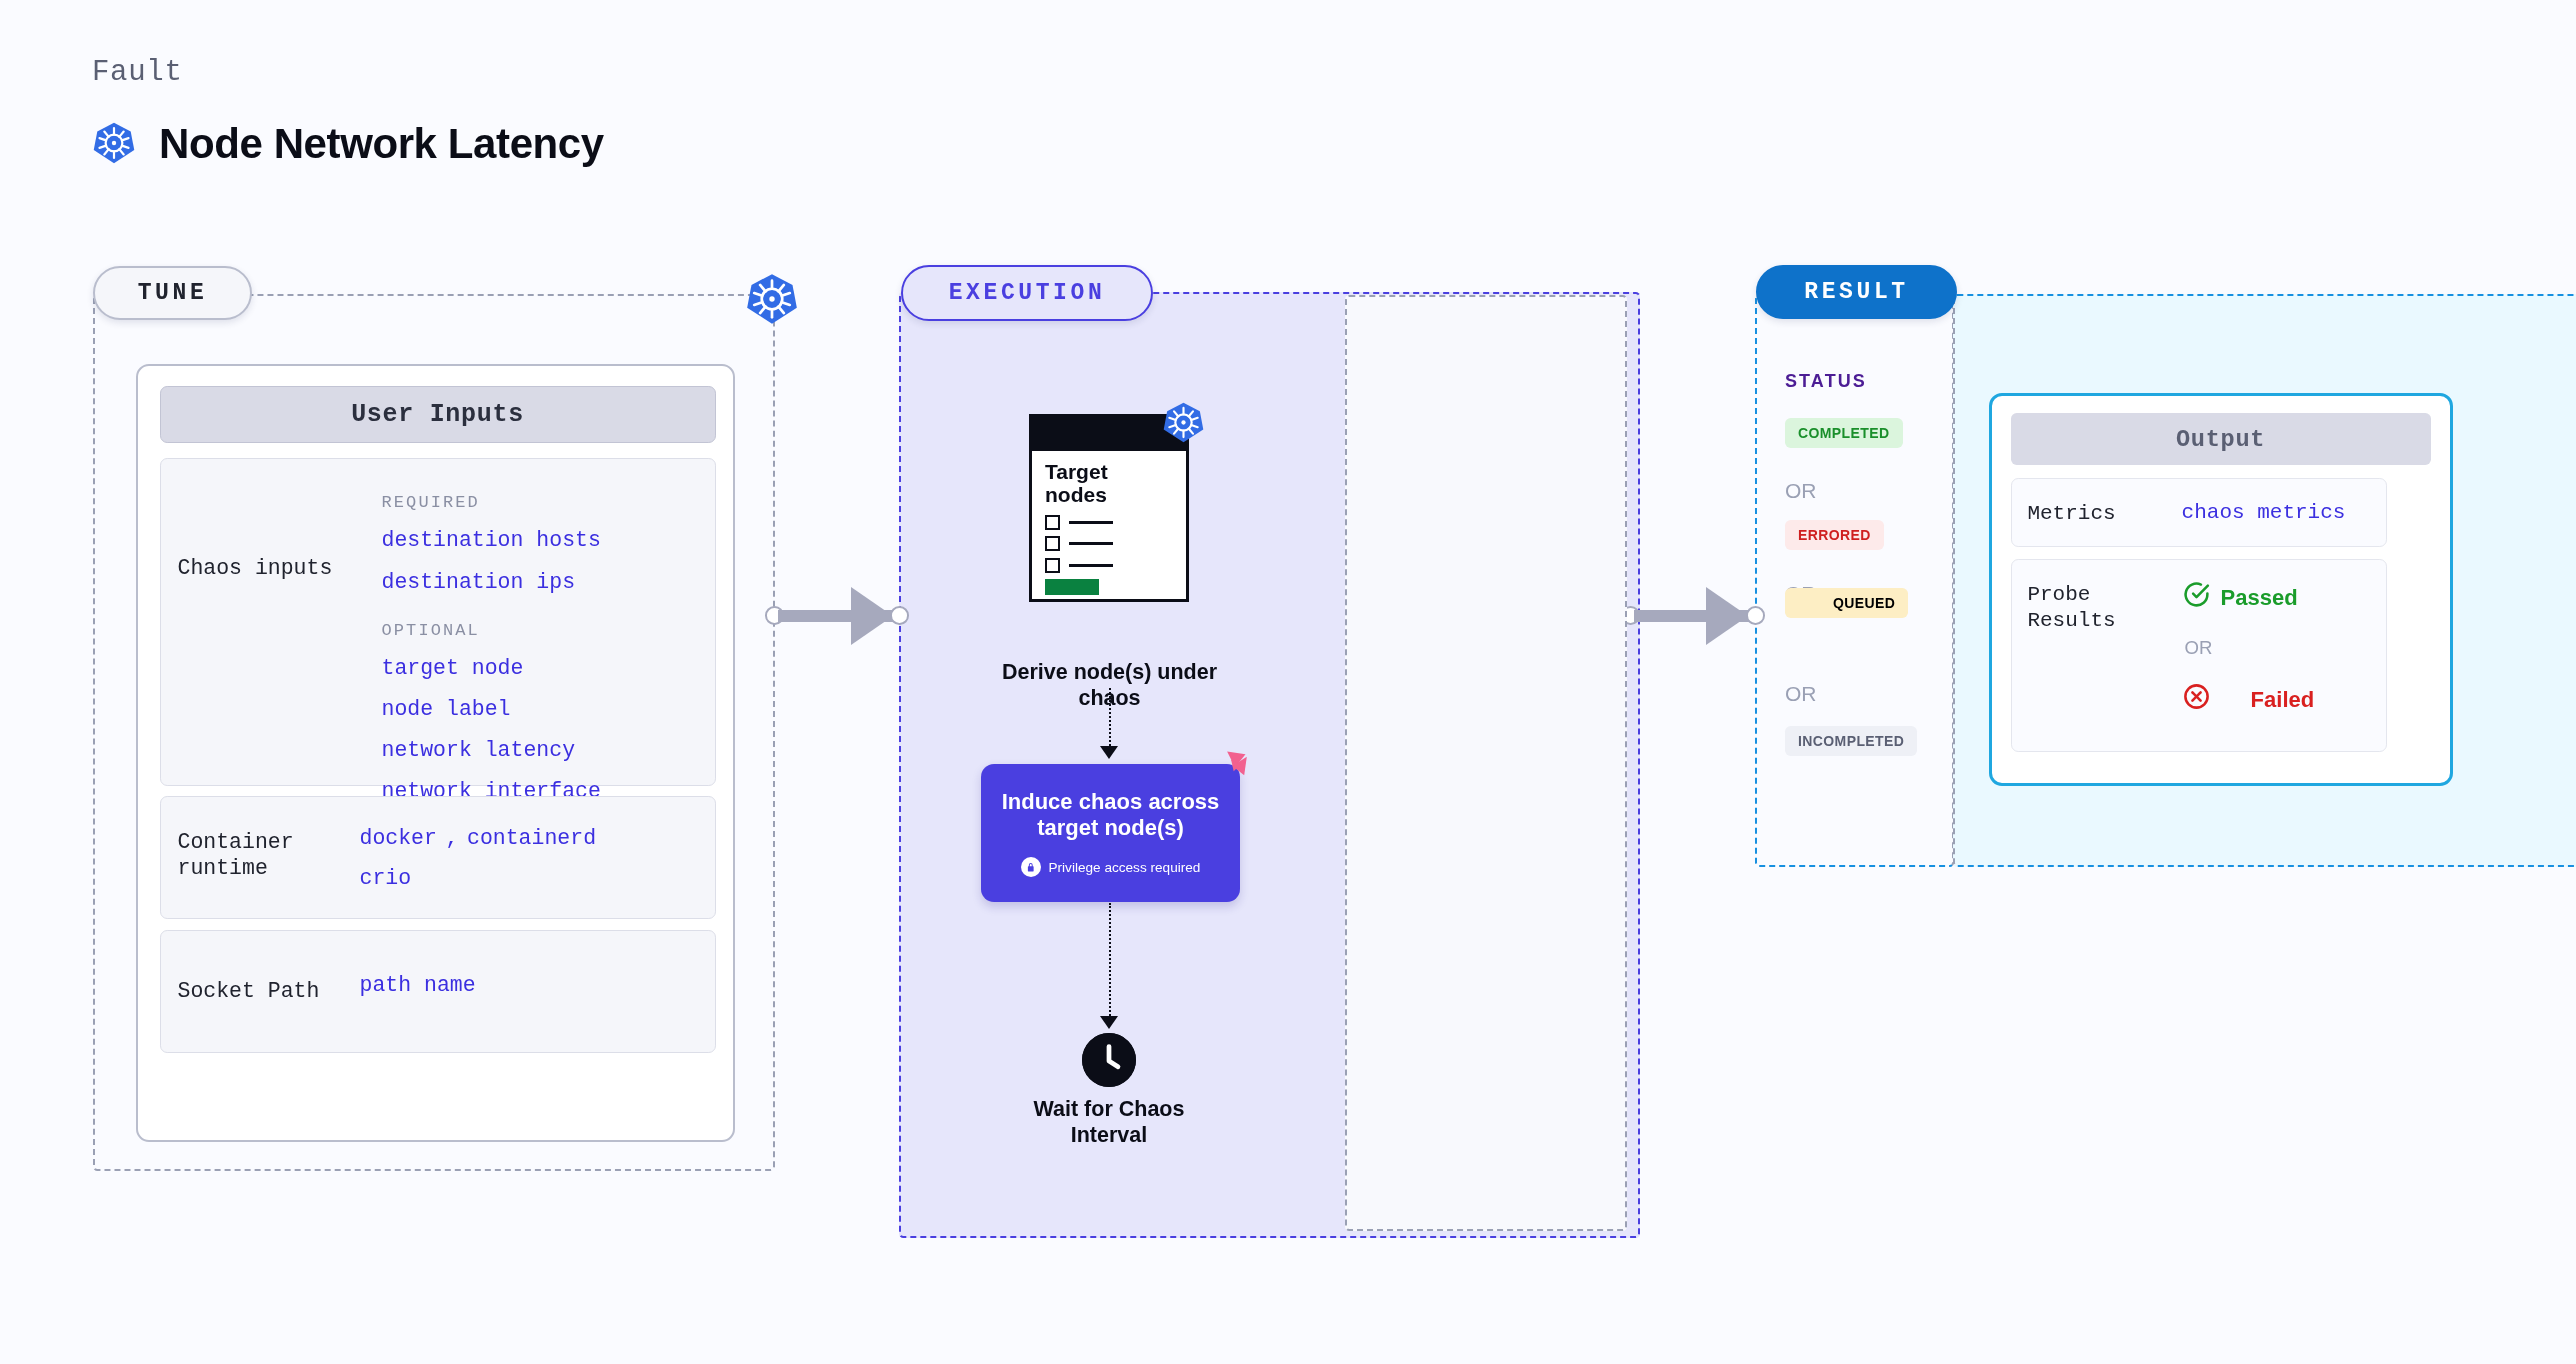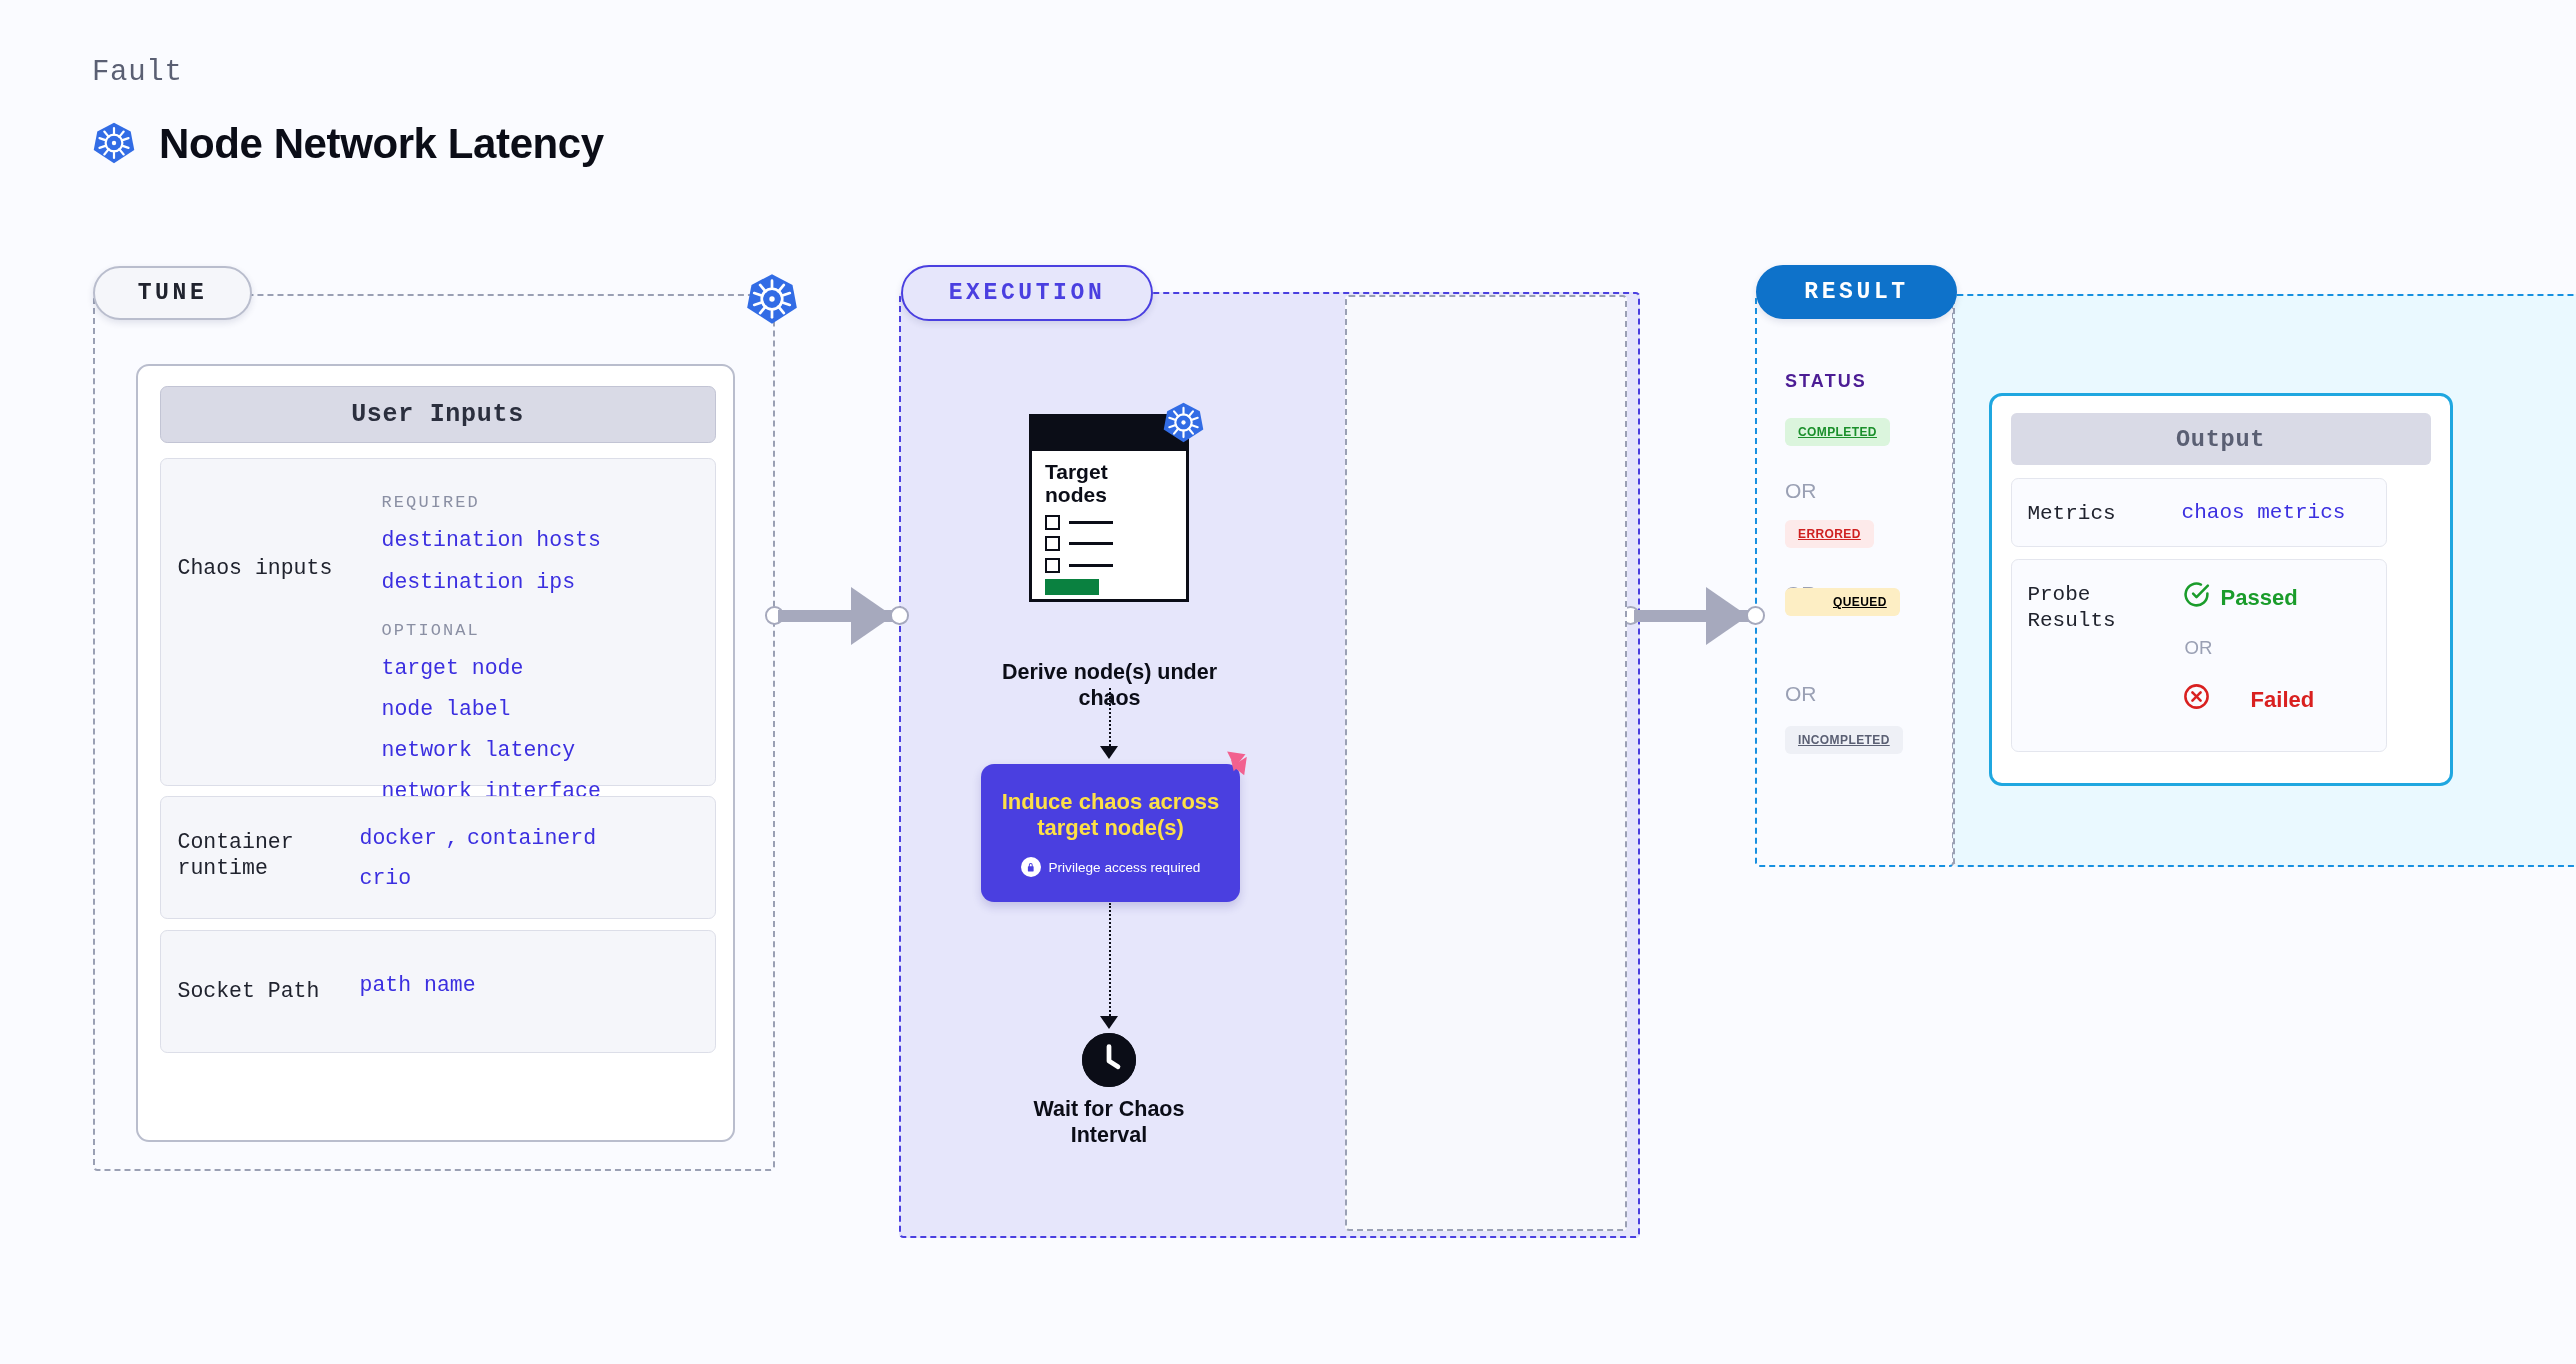--- a/index.html
+++ b/index.html
@@ -172,21 +172,21 @@
 
   .chaos-box {
     position: absolute; left: 981px; top: 764px;
     width: 259px; height: 138px;
     background: #4a3fe0; border-radius: 13px;
     display: flex; flex-direction: column; align-items: center;
     justify-content: center; gap: 15.8px;
     box-shadow: 0 4.3px 10px rgba(40,30,140,.18);
   }
   .chaos-title {
-    color: #fde047; font-size: 22px; font-weight: bold;
+    color: #ffffff; font-size: 22px; font-weight: bold;
     text-align: center; line-height: 1.2;
   }
   .chaos-note {
     display: flex; align-items: center; gap: 7.9px;
     color: #ffffff; font-size: 13.6px;
   }
   .lock-badge {
     width: 20px; height: 20px; border-radius: 50%;
     background: #ffffff; display: flex; align-items: center; justify-content: center;
   }
@@ -220,21 +220,21 @@
   }
 
   
   .status-title {
     position: absolute; left: 1785px; top: 371px;
     font-size: 18px; font-weight: bold; color: #4c1d95; letter-spacing: 2.1px;
   }
   .badge {
     position: absolute; left: 1785px;
     border-radius: 5.7px; padding: 7.2px 13px;
-    font-size: 12px; font-weight: bold; letter-spacing: 0.4px; text-decoration: underline;
+    font-size: 14px; font-weight: bold; letter-spacing: 0.4px;
   }
   .b-completed   { top: 418px; background: #dbf5dd; color: #1a8f2b; }
   .b-errored     { top: 520px; background: #fdeaea; color: #cf2020; }
   .b-queued      { top: 588px; background: #fdeec4; color: #000000; padding-left: 48px; }
   .b-incompleted { top: 726px; background: #eef0f6; color: #5a5f73; }
   .or-lbl {
     position: absolute; left: 1785px;
     font-size: 21px; color: #9aa0b4;
   }
   .or1 { top: 479px; } .or2 { top: 582px; } .or3 { top: 682px; }

